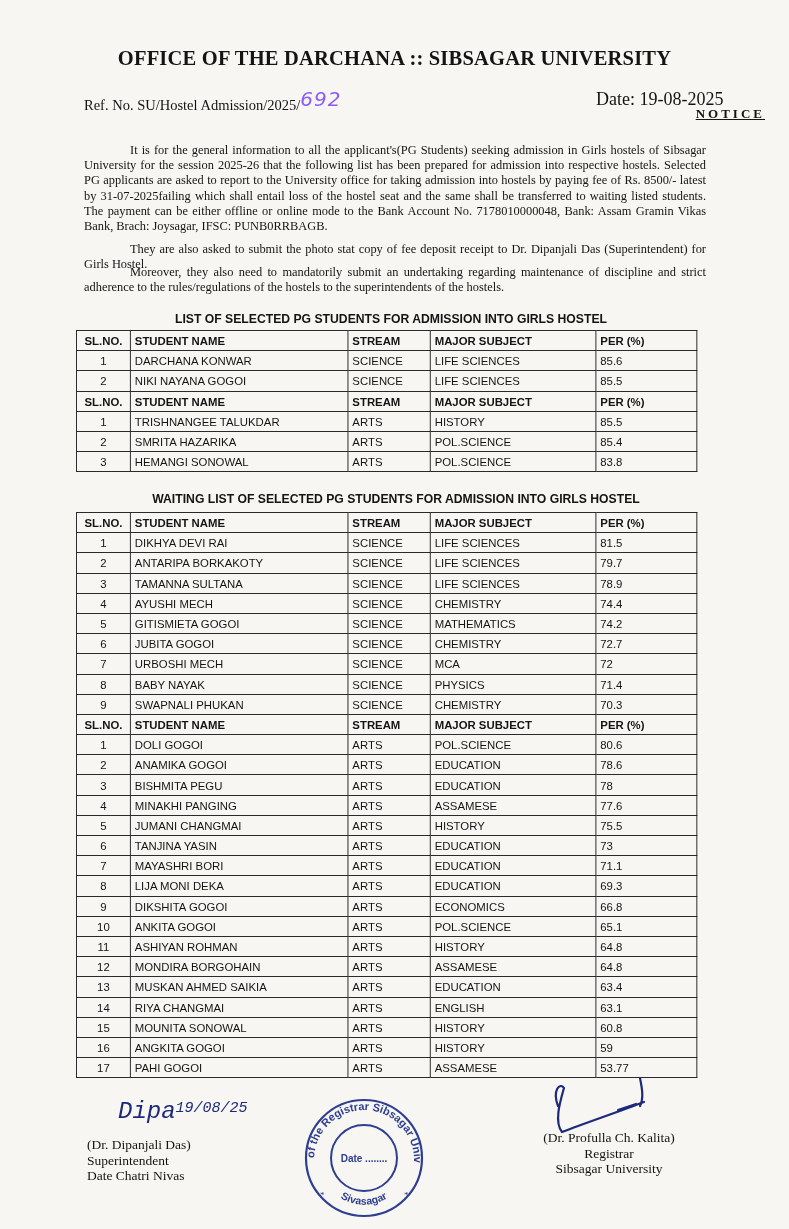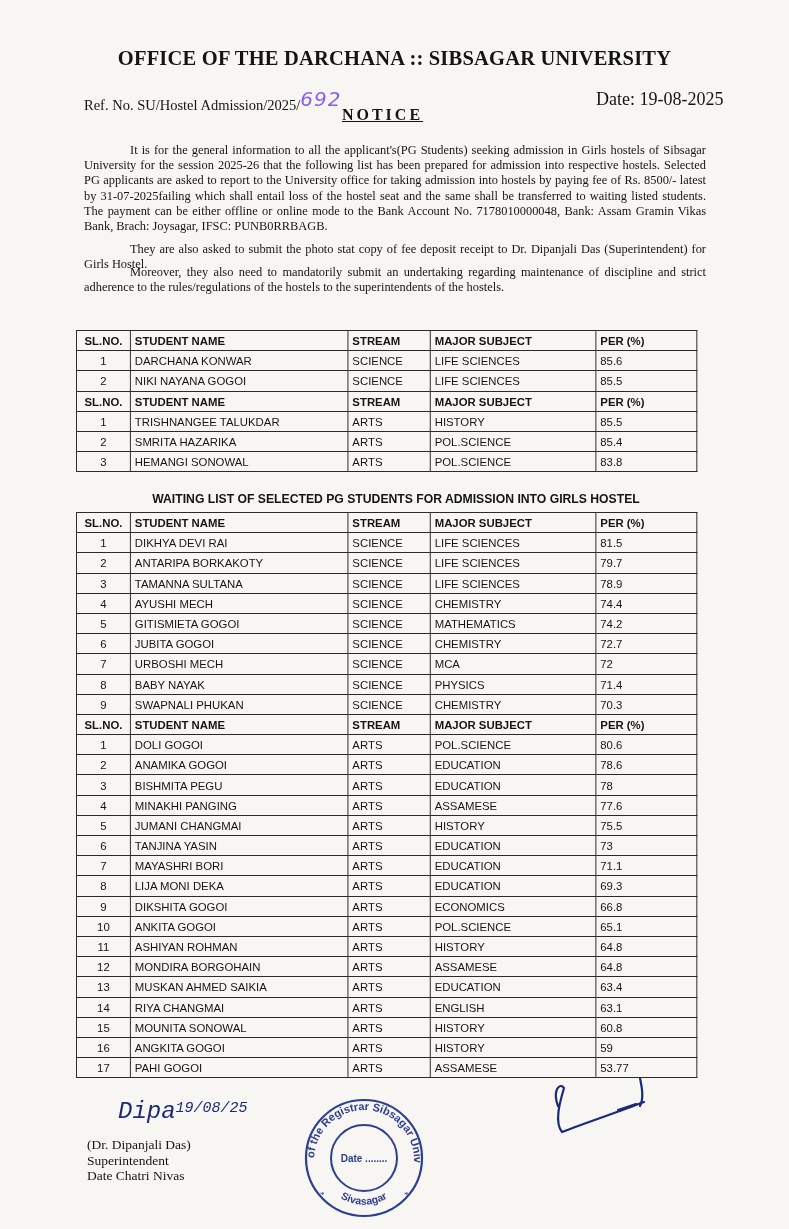--- a/index.html
+++ b/index.html
@@ -22,22 +22,22 @@
       position: absolute; left: 84px; top: 91px; font-size: 14.5px;
     }
     .ref .hand {
       font-family: "DejaVu Sans", sans-serif; font-size: 20px; color: #8b5cf6;
       font-style: italic; letter-spacing: 1px; position: relative; top: -4px;
     }
     .date {
       position: absolute; left: 596px; top: 89px; font-size: 18px;
     }
     .notice-title {
-      position: absolute; left: 0; width: 765px; top: 106px; text-align: center;
-      font-weight: bold; font-size: 16px; letter-spacing: 3px; text-decoration: underline;
+      position: absolute; left: 0; width: 765px; top: 106px; text-align: right;
+      font-weight: bold; font-size: 13px; letter-spacing: 3px; text-decoration: underline;
     }
     .para {
       position: absolute; left: 84px; width: 622px; font-size: 12.4px; line-height: 15.2px;
       text-align: justify;
     }
     .para .indent { display: inline-block; width: 46px; }
 
     .table-caption {
       position: absolute; left: 76px; font-family: "Liberation Sans", sans-serif;
       font-weight: bold; font-size: 12.2px; text-align: center;
@@ -90,20 +90,21 @@
   <div class="para" style="top:143px;">
     <span class="indent"></span><span>It is for the general information to all the applicant's(PG Students) seeking admission in Girls hostels of Sibsagar University for the session 2025-26 that the following list has been prepared for admission into respective hostels. Selected PG applicants are asked to report to the University office for taking admission into hostels by paying fee of Rs. 8500/- latest by 31-07-2025failing which shall entail loss of the hostel seat and the same shall be transferred to waiting listed students. The payment can be either offline or online mode to the Bank Account No. 7178010000048, Bank: Assam Gramin Vikas Bank, Brach: Joysagar, IFSC: PUNB0RRBAGB.</span>
   </div>
   <div class="para" style="top:234px;margin-top:8px;">
     <span class="indent"></span><span>They are also asked to submit the photo stat copy of fee deposit receipt to Dr. Dipanjali Das (Superintendent) for Girls Hostel.</span>
   </div>
   <div class="para" style="top:265px;">
     <span class="indent"></span><span>Moreover, they also need to mandatorily submit an undertaking regarding maintenance of discipline and strict adherence to the rules/regulations of the hostels to the superintendents of the hostels.</span>
   </div>
 
+  <div class="table-caption" style="top:312px; width:630px;">LIST OF SELECTED PG STUDENTS FOR ADMISSION INTO GIRLS HOSTEL</div>
   <table class="list" id="selected-table" style="top:330px;">
     <tbody id="selected-body">
         <tr class="hdr">
           <td class="c1 sl">SL.NO.</td>
           <td class="c2">STUDENT NAME</td>
           <td class="c3">STREAM</td>
           <td class="c4">MAJOR SUBJECT</td>
           <td class="c5">PER (%)</td>
         </tr>
         <tr>
@@ -376,14 +377,19 @@
       <textPath href="#arcBot" startOffset="50%" text-anchor="middle">Sivasagar</textPath>
     </text>
     <text x="64" y="68" text-anchor="middle" font-family="Liberation Sans, sans-serif" font-weight="bold" font-size="10" fill="#2f3f8f">Date ........</text>
     <text x="20" y="104" font-size="9" fill="#2f3f8f">*</text>
     <text x="104" y="104" font-size="9" fill="#2f3f8f">*</text>
   </svg>
 
   <svg style="position:absolute; left:548px; top:1076px; width:140px; height:62px;" viewBox="0 0 140 62">
     <path d="M 92 2 C 94 12, 96 22, 92 30 M 70 34 L 88 28 M 10 30 C 4 14, 12 6, 16 12 C 12 26, 6 46, 14 56 C 40 46, 70 36, 96 26" fill="none" stroke="#1d2a7a" stroke-width="2.2" stroke-linecap="round"></path>
   </svg>
+  <div class="sig-block sig-right">
+    <div>(Dr. Profulla Ch. Kalita)</div>
+    <div>Registrar</div>
+    <div>Sibsagar University</div>
+  </div>
 
 </div>
 
 </body></html>

